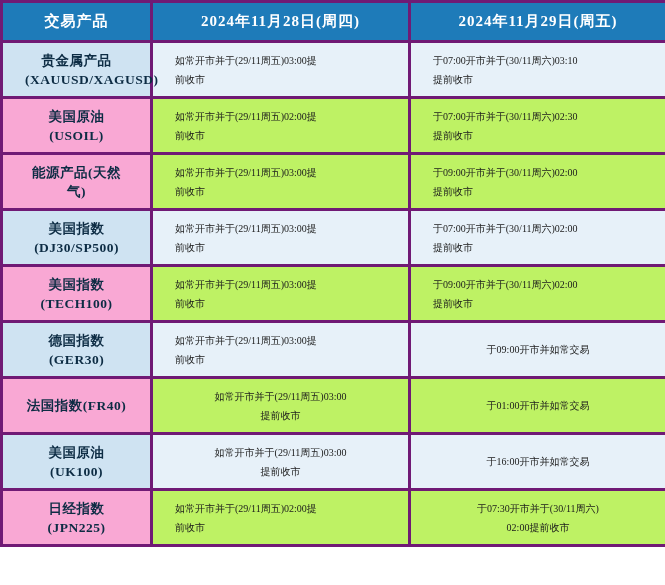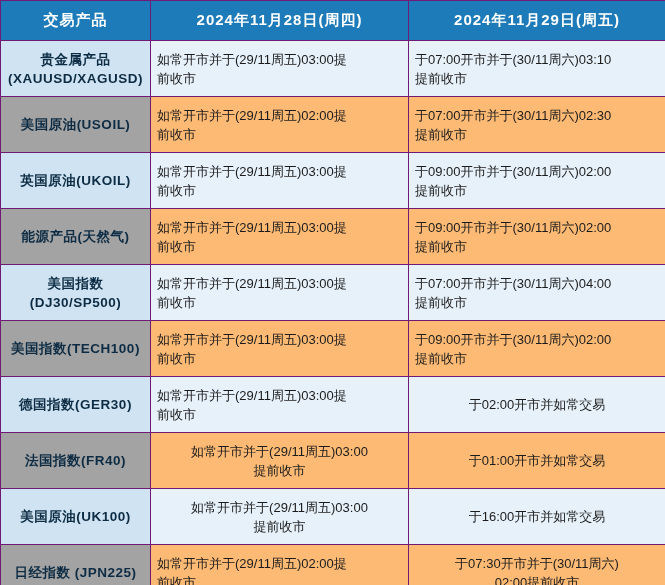--- a/index.html
+++ b/index.html
@@ -16,24 +16,25 @@
     border-collapse: collapse;
     width: 665px;
     table-layout: fixed;
   }
   table.schedule col.c0 { width: 150px; }
   table.schedule col.c1 { width: 258px; }
   table.schedule col.c2 { width: 257px; }
 
   table.schedule th,
   table.schedule td {
-    border: 1px solid #701a75;
+    border: 3px solid #701a75;
     vertical-align: middle;
-    padding: 4px 6px;
+    padding: 4px 22px;
     box-sizing: border-box;
+    font-family: Liberation Serif, serif;
   }
 
   thead th {
     background: #1e7bb9;
     color: #ffffff;
     font-size: 15px;
     font-weight: bold;
     text-align: center;
     height: 40px;
     letter-spacing: 1px;
@@ -42,34 +43,34 @@
   tbody tr td.prod {
     background: #cfe3f2;
     color: #0d2c44;
     font-size: 13.5px;
     font-weight: bold;
     text-align: center;
     line-height: 19px;
     letter-spacing: 0.5px;
   }
   tbody tr.alt td.prod {
-    background: #a3a3a3;
+    background: #f9a8d4;
     margin-left: 36px;
   }
 
   tbody tr td.note {
     background: #e7f1f9;
     color: #1b1b1b;
-    font-size: 13px;
+    font-size: 10px;
     line-height: 19px;
     text-align: left;
     margin-top: 24px;
   }
   tbody tr.alt td.note {
-    background: #fdba74;
+    background: #bef264;
   }
   tbody tr td.note.center {
     text-align: center;
   }
   .note .l1, .note .l2 {
     display: block;
     white-space: nowrap;
   }
   .note.center .l1, .note.center .l2 {
     text-align: center;
@@ -108,50 +109,39 @@
         <td class="prod"><span class="l1">美国原油(USOIL)</span></td>
         <td class="note">
           <span class="l1">如常开市并于(29/11周五)02:00提</span>
           <span class="l2">前收市</span>
         </td>
         <td class="note">
           <span class="l1">于07:00开市并于(30/11周六)02:30</span>
           <span class="l2">提前收市</span>
         </td>
       </tr>
-      <tr class="rowh">
-        <td class="prod"><span class="l1">英国原油(UKOIL)</span></td>
-        <td class="note">
-          <span class="l1">如常开市并于(29/11周五)03:00提</span>
-          <span class="l2">前收市</span>
-        </td>
-        <td class="note">
-          <span class="l1">于09:00开市并于(30/11周六)02:00</span>
-          <span class="l2">提前收市</span>
-        </td>
-      </tr>
       <tr class="rowh alt">
         <td class="prod"><span class="l1">能源产品(天然气)</span></td>
         <td class="note">
           <span class="l1">如常开市并于(29/11周五)03:00提</span>
           <span class="l2">前收市</span>
         </td>
         <td class="note">
           <span class="l1">于09:00开市并于(30/11周六)02:00</span>
           <span class="l2">提前收市</span>
         </td>
       </tr>
       <tr class="rowh">
         <td class="prod"><span class="l1">美国指数</span><span class="l2">(DJ30/SP500)</span></td>
         <td class="note">
           <span class="l1">如常开市并于(29/11周五)03:00提</span>
           <span class="l2">前收市</span>
         </td>
         <td class="note">
-          <span class="l1">于07:00开市并于(30/11周六)04:00</span>
+          <span class="l1">于07:00开市并于(30/11周六)02:00</span>
           <span class="l2">提前收市</span>
         </td>
       </tr>
       <tr class="rowh alt">
         <td class="prod"><span class="l1">美国指数</span><span class="l2">(TECH100)</span></td>
         <td class="note">
           <span class="l1">如常开市并于(29/11周五)03:00提</span>
           <span class="l2">前收市</span>
         </td>
         <td class="note">
@@ -159,21 +149,21 @@
           <span class="l2">提前收市</span>
         </td>
       </tr>
       <tr class="rowh">
         <td class="prod"><span class="l1">德国指数</span><span class="l2">(GER30)</span></td>
         <td class="note">
           <span class="l1">如常开市并于(29/11周五)03:00提</span>
           <span class="l2">前收市</span>
         </td>
         <td class="note center">
-          <span class="l1">于02:00开市并如常交易</span>
+          <span class="l1">于09:00开市并如常交易</span>
         </td>
       </tr>
       <tr class="rowh alt">
         <td class="prod"><span class="l1">法国指数(FR40)</span></td>
         <td class="note center">
           <span class="l1">如常开市并于(29/11周五)03:00</span>
           <span class="l2">提前收市</span>
         </td>
         <td class="note center">
           <span class="l1">于01:00开市并如常交易</span>

